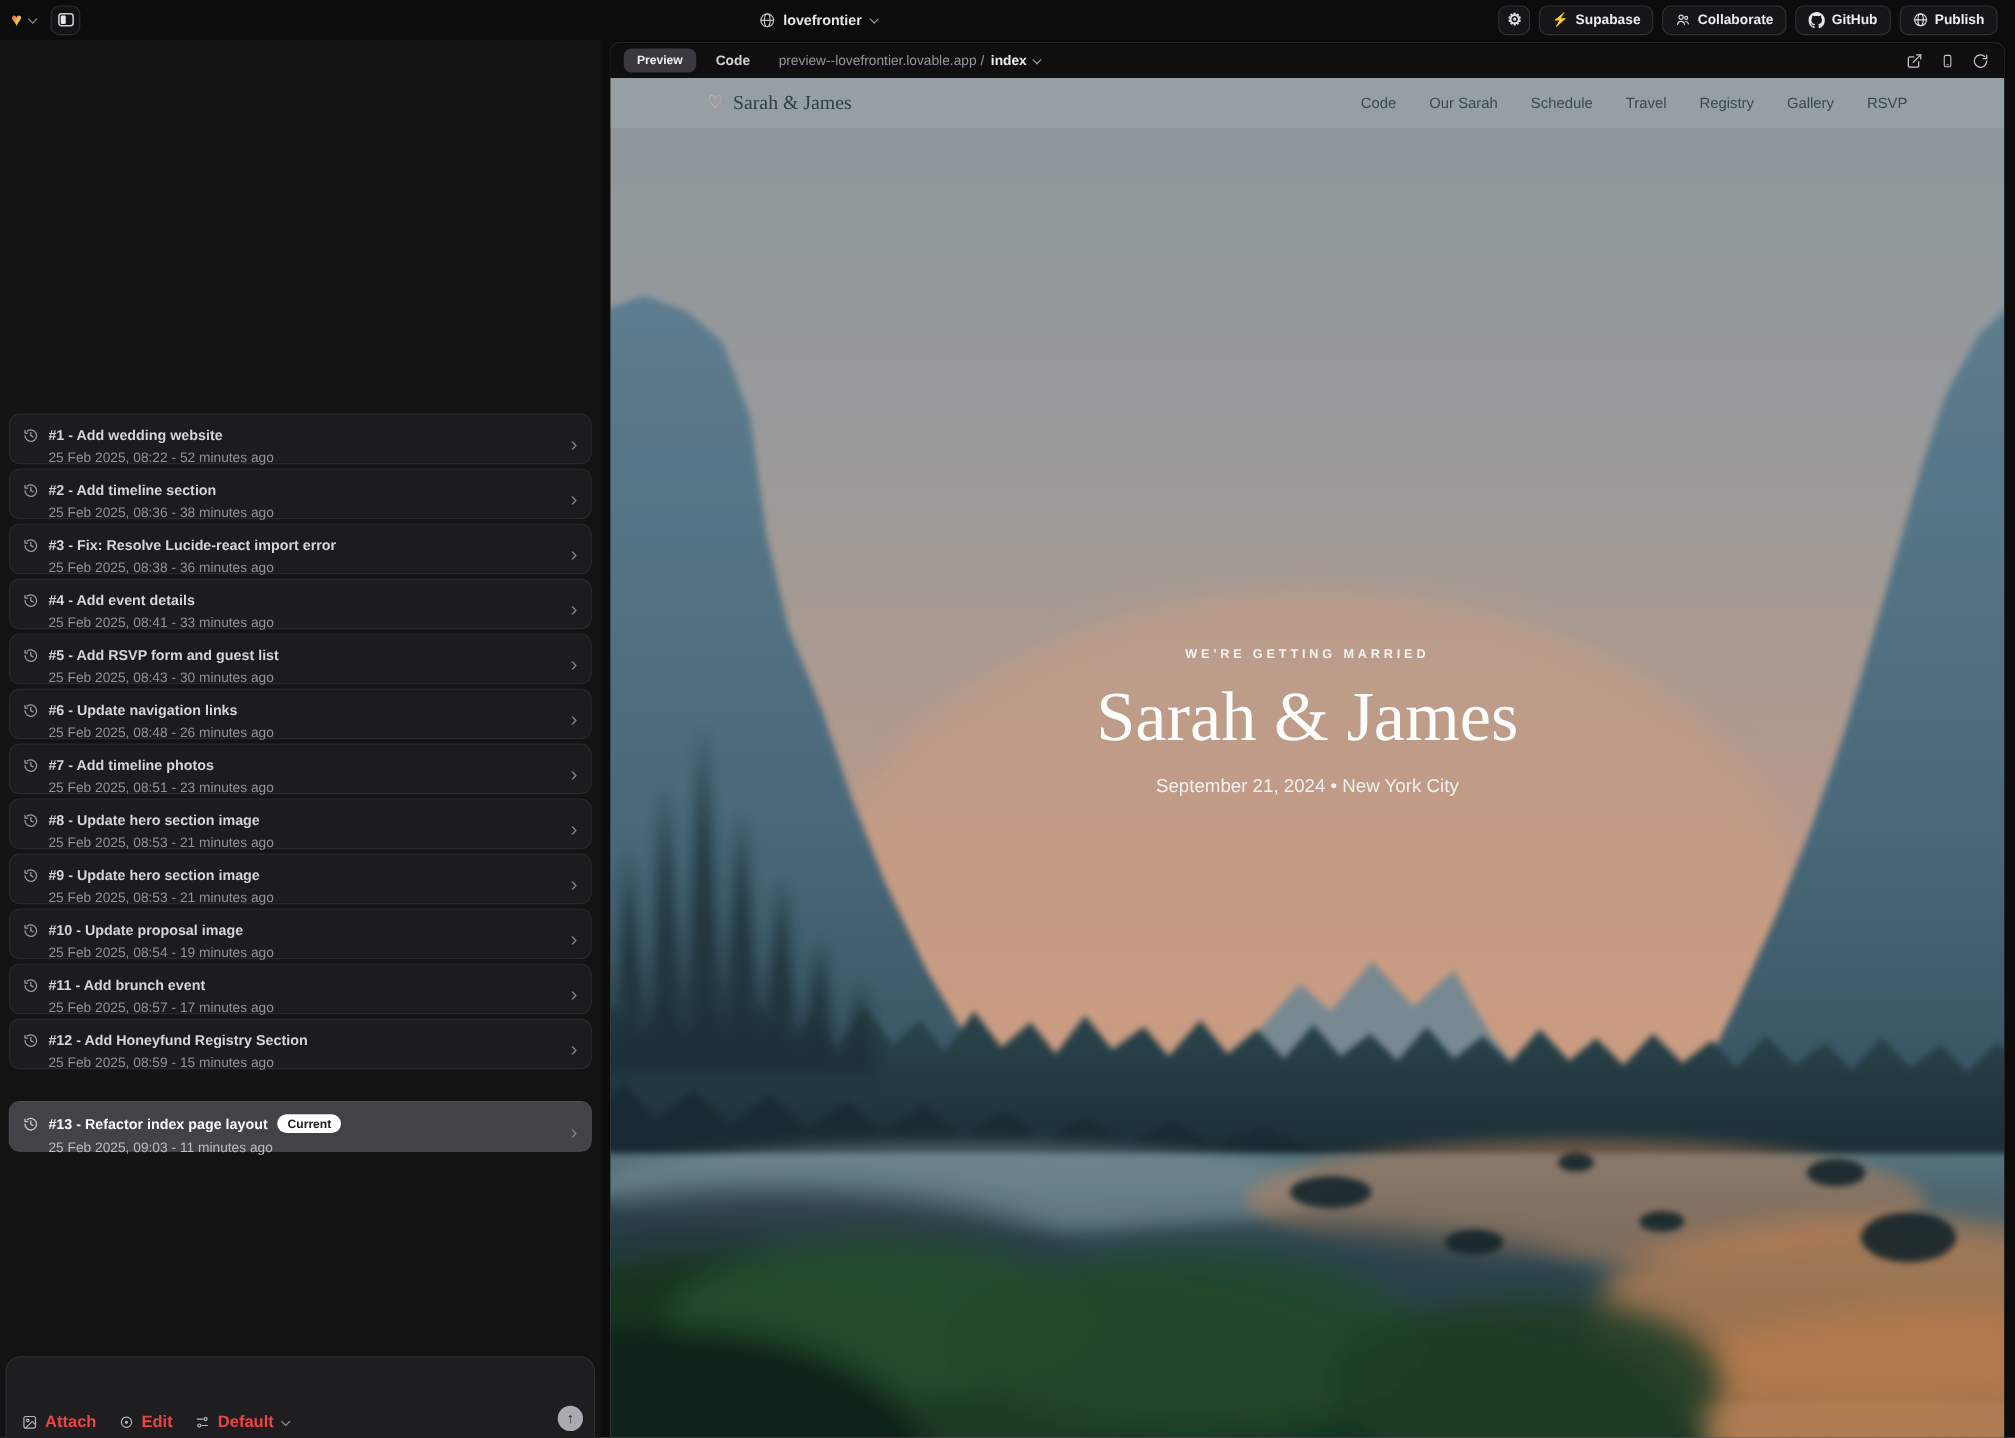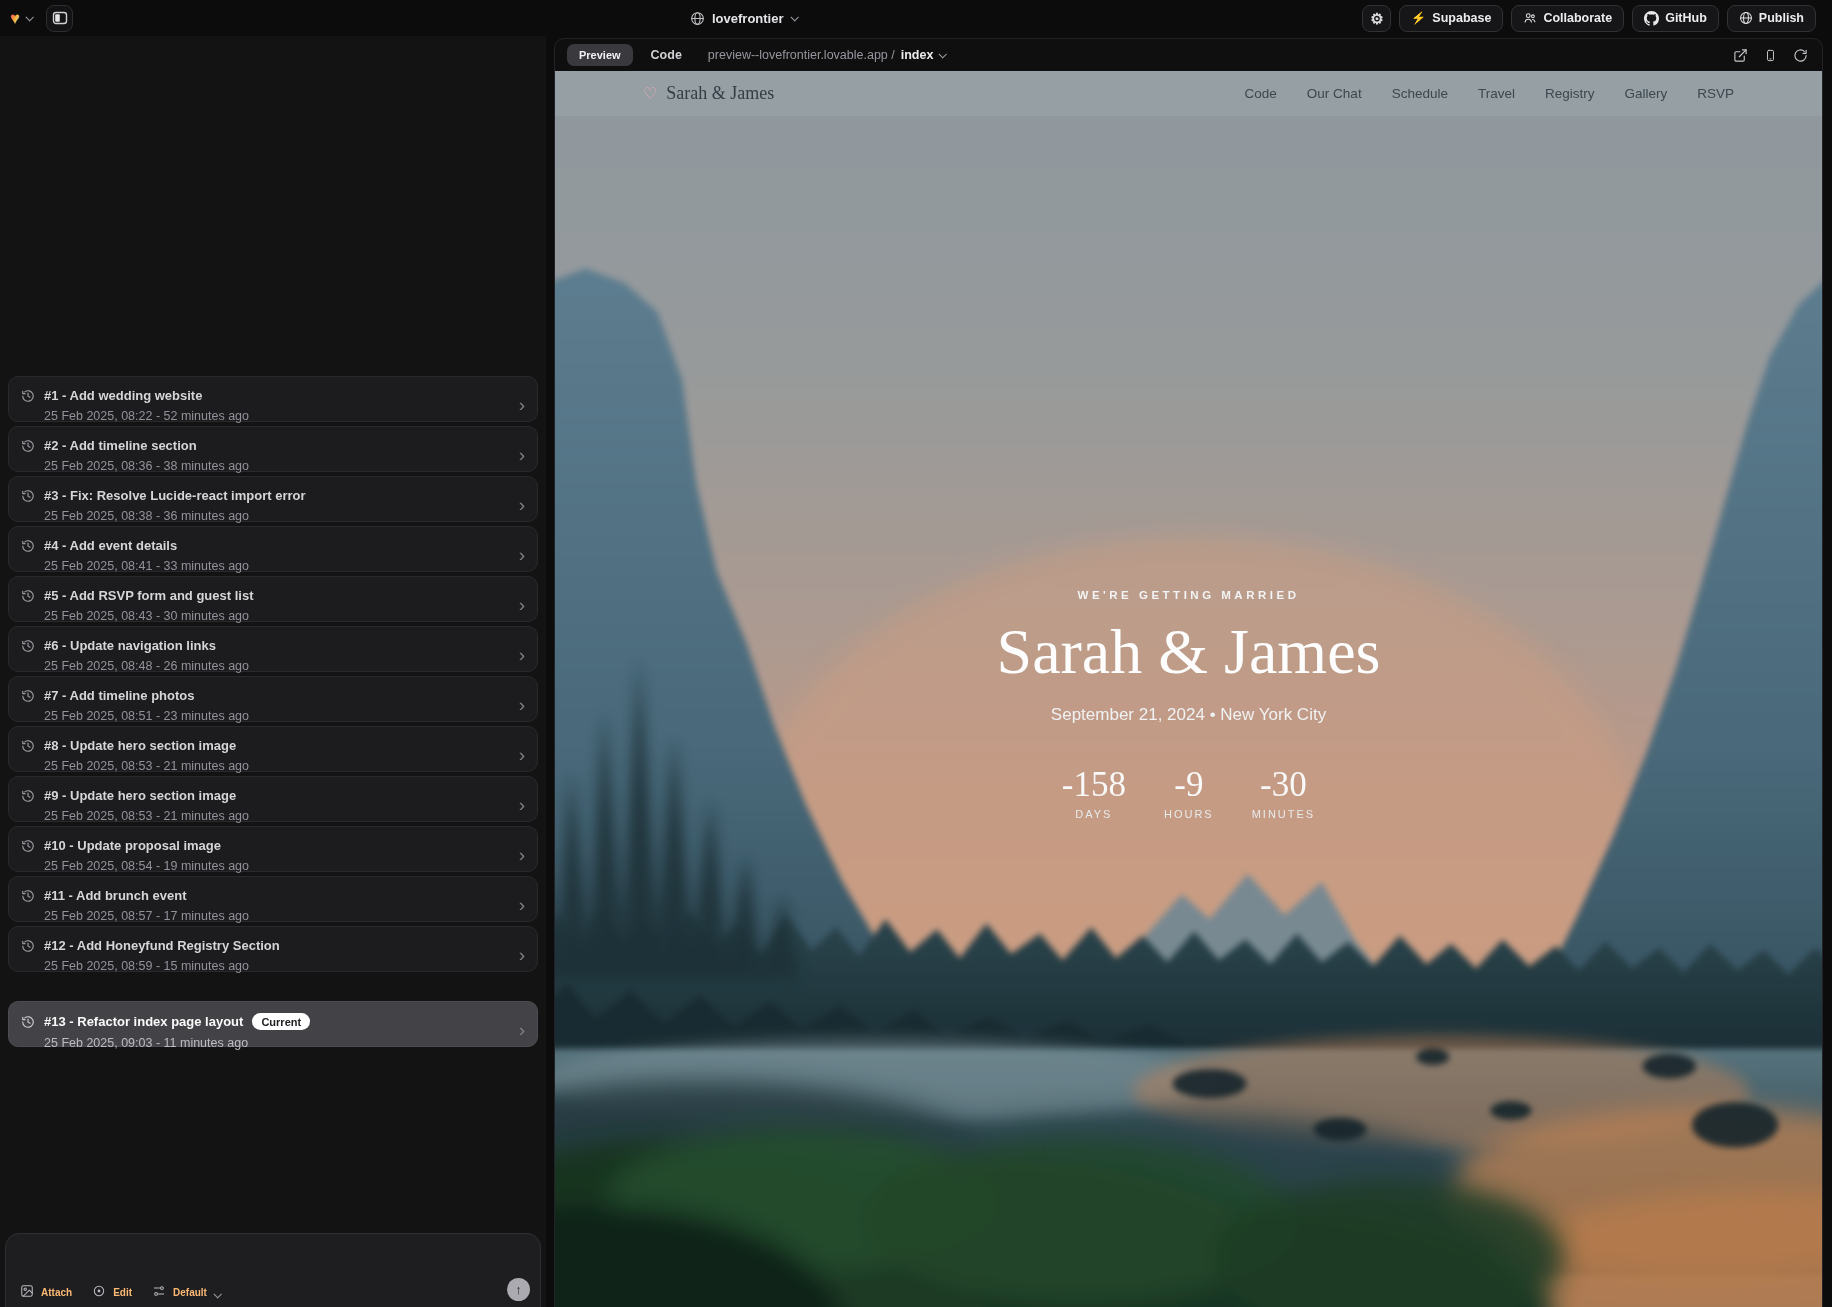--- a/index.html
+++ b/index.html
@@ -36,21 +36,21 @@
   .h-card.current .h-title { color:#fafafa; }
   .h-time { font-size:12.5px; color:#92929a; margin:6px 0 0 23px; }
   .h-card.current .h-time { color:#bcbcc1; }
   .h-chev { position:absolute; right:12px; top:18px; font-size:19px; color:#808087; line-height:1; }
   .badge { background:#ffffff; color:#202023; font-size:11px; font-weight:700; padding:2.5px 9px; border-radius:999px; }
 
   .composer { position:absolute; left:5px; right:5px; top:1197px; height:106px; background:#1e1e21; border:1px solid #2f2f33; border-radius:14px; padding:12px 14px; }
   .composer textarea { width:100%; height:26px; background:transparent; border:none; outline:none; resize:none; font-family:inherit; font-size:13.5px; color:#d2d2d6; }
   .composer textarea::placeholder { color:#84848b; }
   .composer-row { position:absolute; left:14px; right:14px; top:50px; display:flex; align-items:center; gap:20px; }
-  .c-btn { display:flex; align-items:flex-end; gap:7px; font-size:10px; color:#fdba74; font-weight:600; cursor:pointer; }
+  .c-btn { display:flex; align-items:center; gap:7px; font-size:15px; color:#ef4444; font-weight:600; cursor:pointer; }
   .send-btn { position:absolute; right:10px; top:44px; width:23px; height:23px; border-radius:50%; background:#aaaab0; color:#1d1d20; display:flex; align-items:center; justify-content:center; font-size:13px; font-weight:700; cursor:pointer; }
 
   
   .preview-panel { position:absolute; left:554px; top:38px; width:1269px; bottom:0; background:#0f0f10; border:1px solid #232327; border-bottom:none; border-radius:10px 10px 0 0; overflow:hidden; }
   .preview-toolbar { height:32px; display:flex; align-items:center; padding:0 12px; position:relative; }
   .pv-tab { font-size:11px; color:#f0f0f2; background:#39393e; padding:5px 12px; border-radius:7px; font-weight:600; cursor:pointer; }
   .code-tab { font-size:12.5px; color:#d2d2d6; margin-left:18px; font-weight:600; cursor:pointer; }
   .pv-url { margin-left:26px; font-size:12.5px; color:#96969d; display:flex; align-items:center; gap:6px; cursor:pointer; }
   .pv-url b { color:#ededef; font-weight:600; }
   .pv-icons { position:absolute; right:14px; display:flex; align-items:center; gap:16px; }
@@ -447,43 +447,29 @@
     </svg>
     <div class="scene-tint"></div>
 
     <header class="site-header">
       <span class="brand">
         <span class="brand-heart">♡</span>
         <span class="brand-name">Sarah &amp; James</span>
       </span>
       <nav class="site-nav">
         <a>Code</a>
-        <a>Our Chat</a>
+        <a>Our Sarah</a>
         <a>Schedule</a>
         <a>Travel</a>
         <a>Registry</a>
         <a>Gallery</a>
         <a>RSVP</a>
       </nav>
     </header>
 
     <div class="hero">
       <div class="eyebrow">WE'RE GETTING MARRIED</div>
       <div class="hero-title">Sarah &amp; James</div>
       <div class="hero-date">September 21, 2024 • New York City</div>
-      <div class="countdown">
-        <div class="cd-col">
-          <div class="cd-val">-158</div>
-          <div class="cd-label">DAYS</div>
-        </div>
-        <div class="cd-col">
-          <div class="cd-val">-9</div>
-          <div class="cd-label">HOURS</div>
-        </div>
-        <div class="cd-col">
-          <div class="cd-val">-30</div>
-          <div class="cd-label">MINUTES</div>
-        </div>
-      </div>
     </div>
 
   </div>
 </main>
 
 </body></html>

